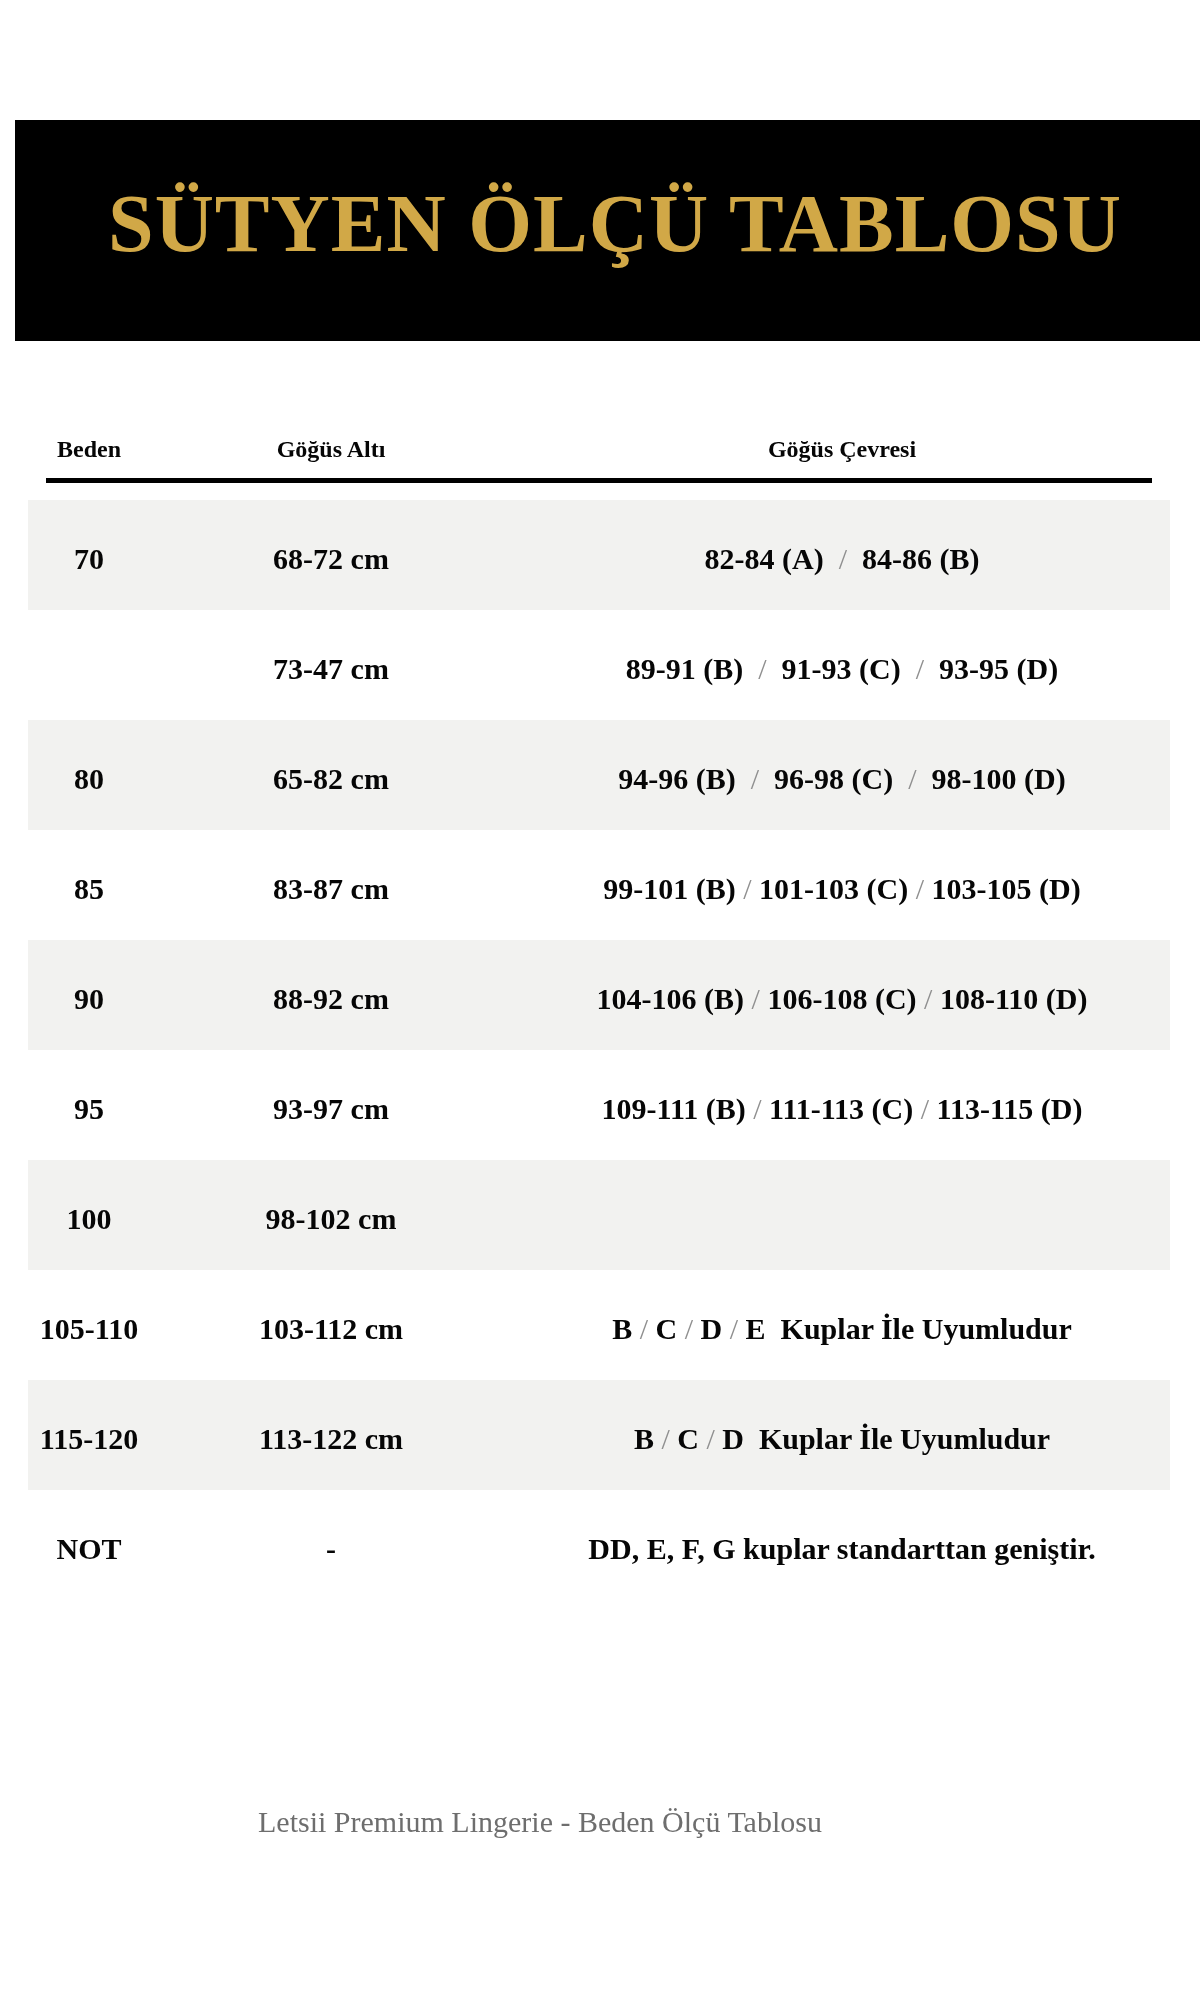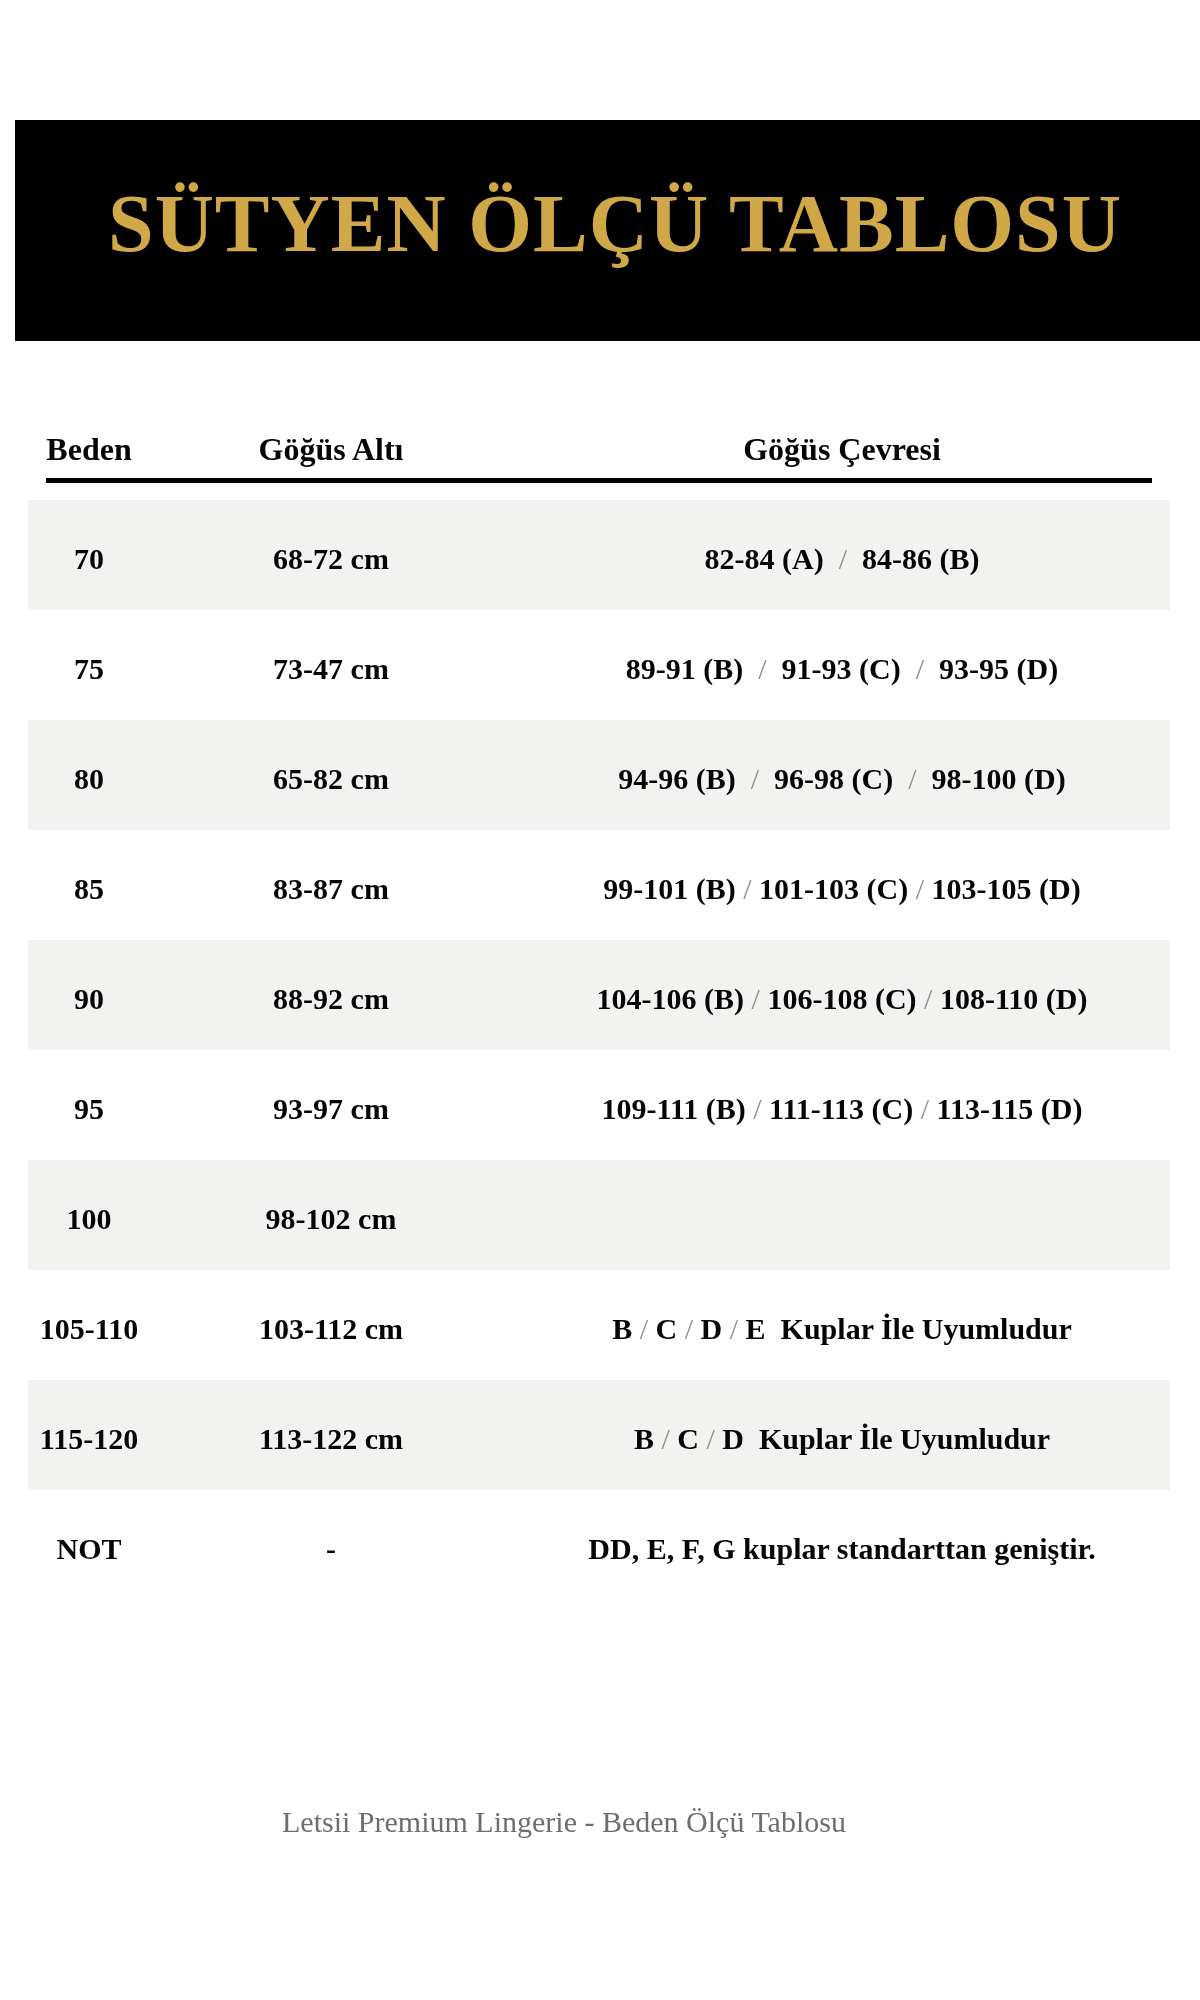--- a/index.html
+++ b/index.html
@@ -37,21 +37,21 @@
     position:absolute;top:420px;left:0;width:1200px;height:58px;
   }
   .cell{
     position:absolute;top:0;height:100%;
     text-align:center;white-space:pre;
   }
   .col1{left:0;width:178px;}
   .col2{left:178px;width:306px;}
   .col3{left:484px;width:716px;}
   .th{
-    font-size:32px;font-weight:bold;line-height:58px;
+    font-size:24px;font-weight:bold;line-height:58px;
   }
   .header-rule{
     position:absolute;top:478px;left:46px;width:1106px;height:5px;
     background:#000000;
   }
   
   .rows{
     position:absolute;top:500px;left:0;width:1200px;
   }
   .row{
@@ -68,21 +68,20 @@
     z-index:1;
   }
   .sep{
     color:var(--separator);
     font-weight:normal;
   }
   
   .footer{
     position:absolute;top:1795px;left:0;width:1080px;height:54px;
     text-align:center;
-    padding-left:24px;
   }
   .footer span{
     font-size:30px;line-height:54px;font-weight:normal;
     color:var(--footer-text);
     white-space:pre;
   }
 </style>
 </head>
 <body>
 
@@ -99,21 +98,20 @@
       <span class="cell col2 th">Göğüs Altı</span>
     </div>
     <div class="header-rule"></div>
     <div class="rows" id="rows">
         <div class="row shaded">
     <span class="cell col1">70</span>
     <span class="cell col2">68-72 cm</span>
     <span class="cell col3">82-84 (A)  <span class="sep">/</span>  84-86 (B)</span>
   </div>
         <div class="row">
-    <span class="cell col1">75</span>
     <span class="cell col2">73-47 cm</span>
     <span class="cell col3">89-91 (B)  <span class="sep">/</span>  91-93 (C)  <span class="sep">/</span>  93-95 (D)</span>
   </div>
         <div class="row shaded">
     <span class="cell col1">80</span>
     <span class="cell col2">65-82 cm</span>
     <span class="cell col3">94-96 (B)  <span class="sep">/</span>  96-98 (C)  <span class="sep">/</span>  98-100 (D)</span>
   </div>
         <div class="row">
     <span class="cell col1">85</span>

